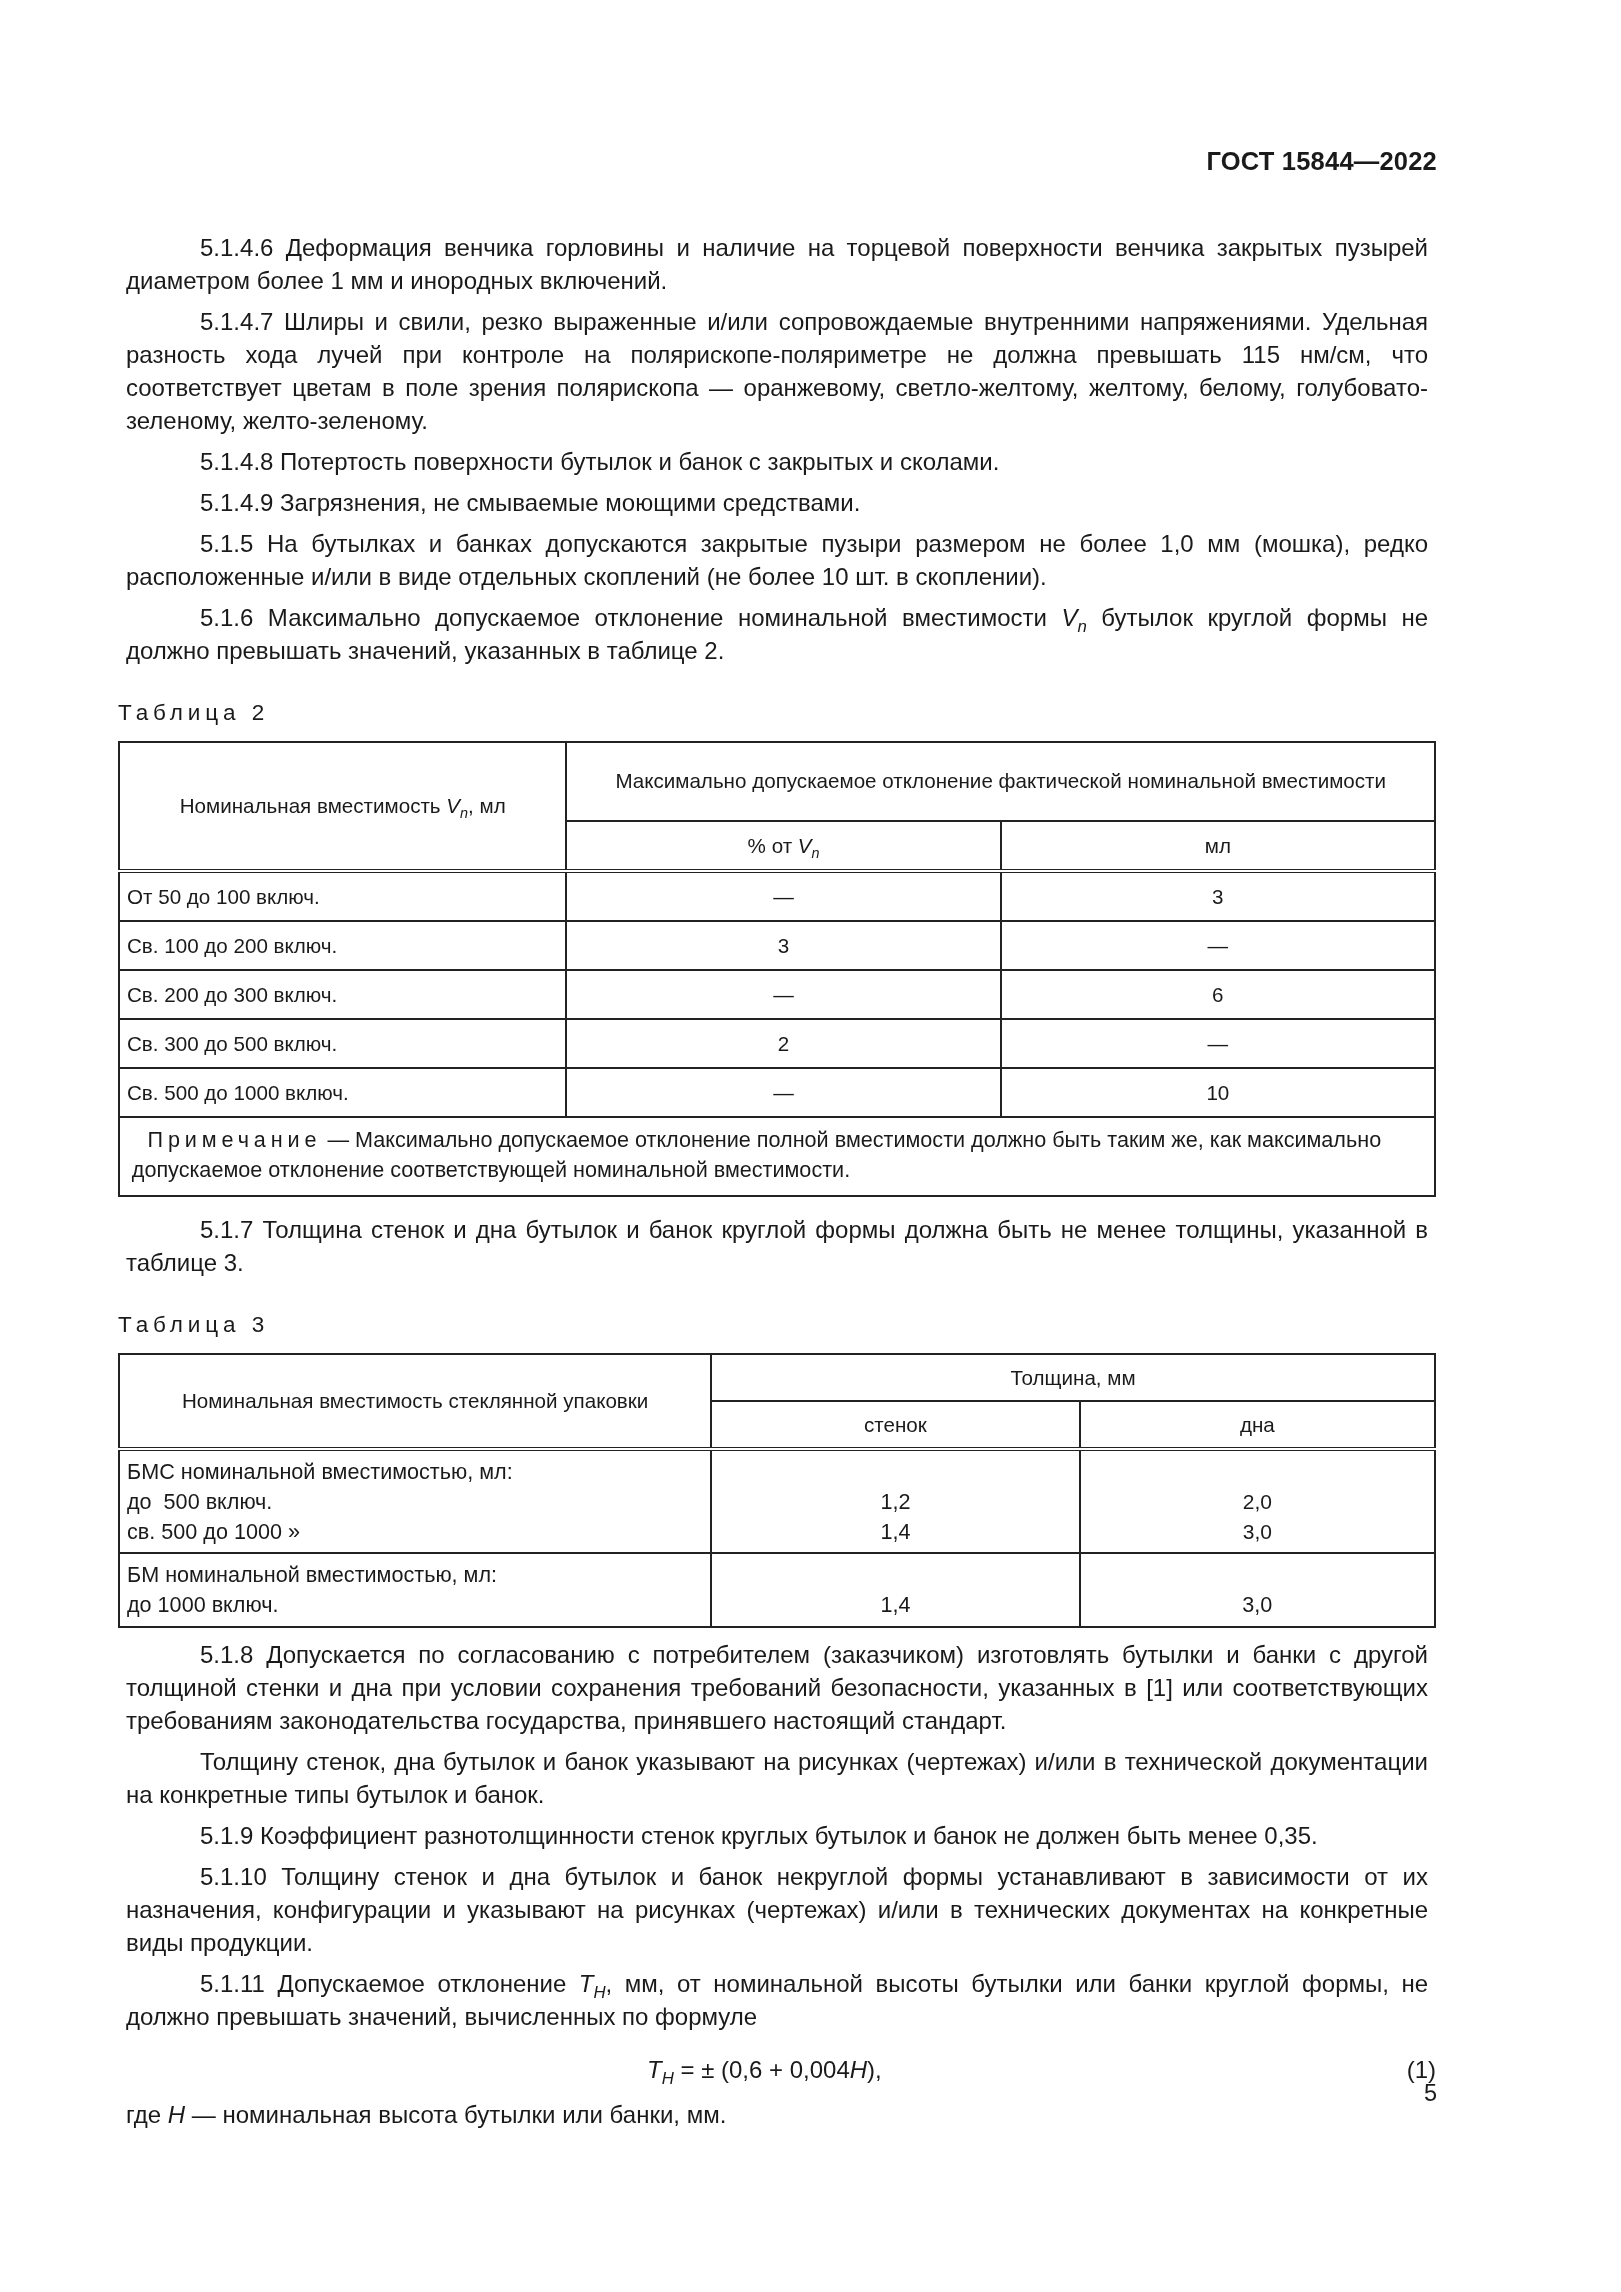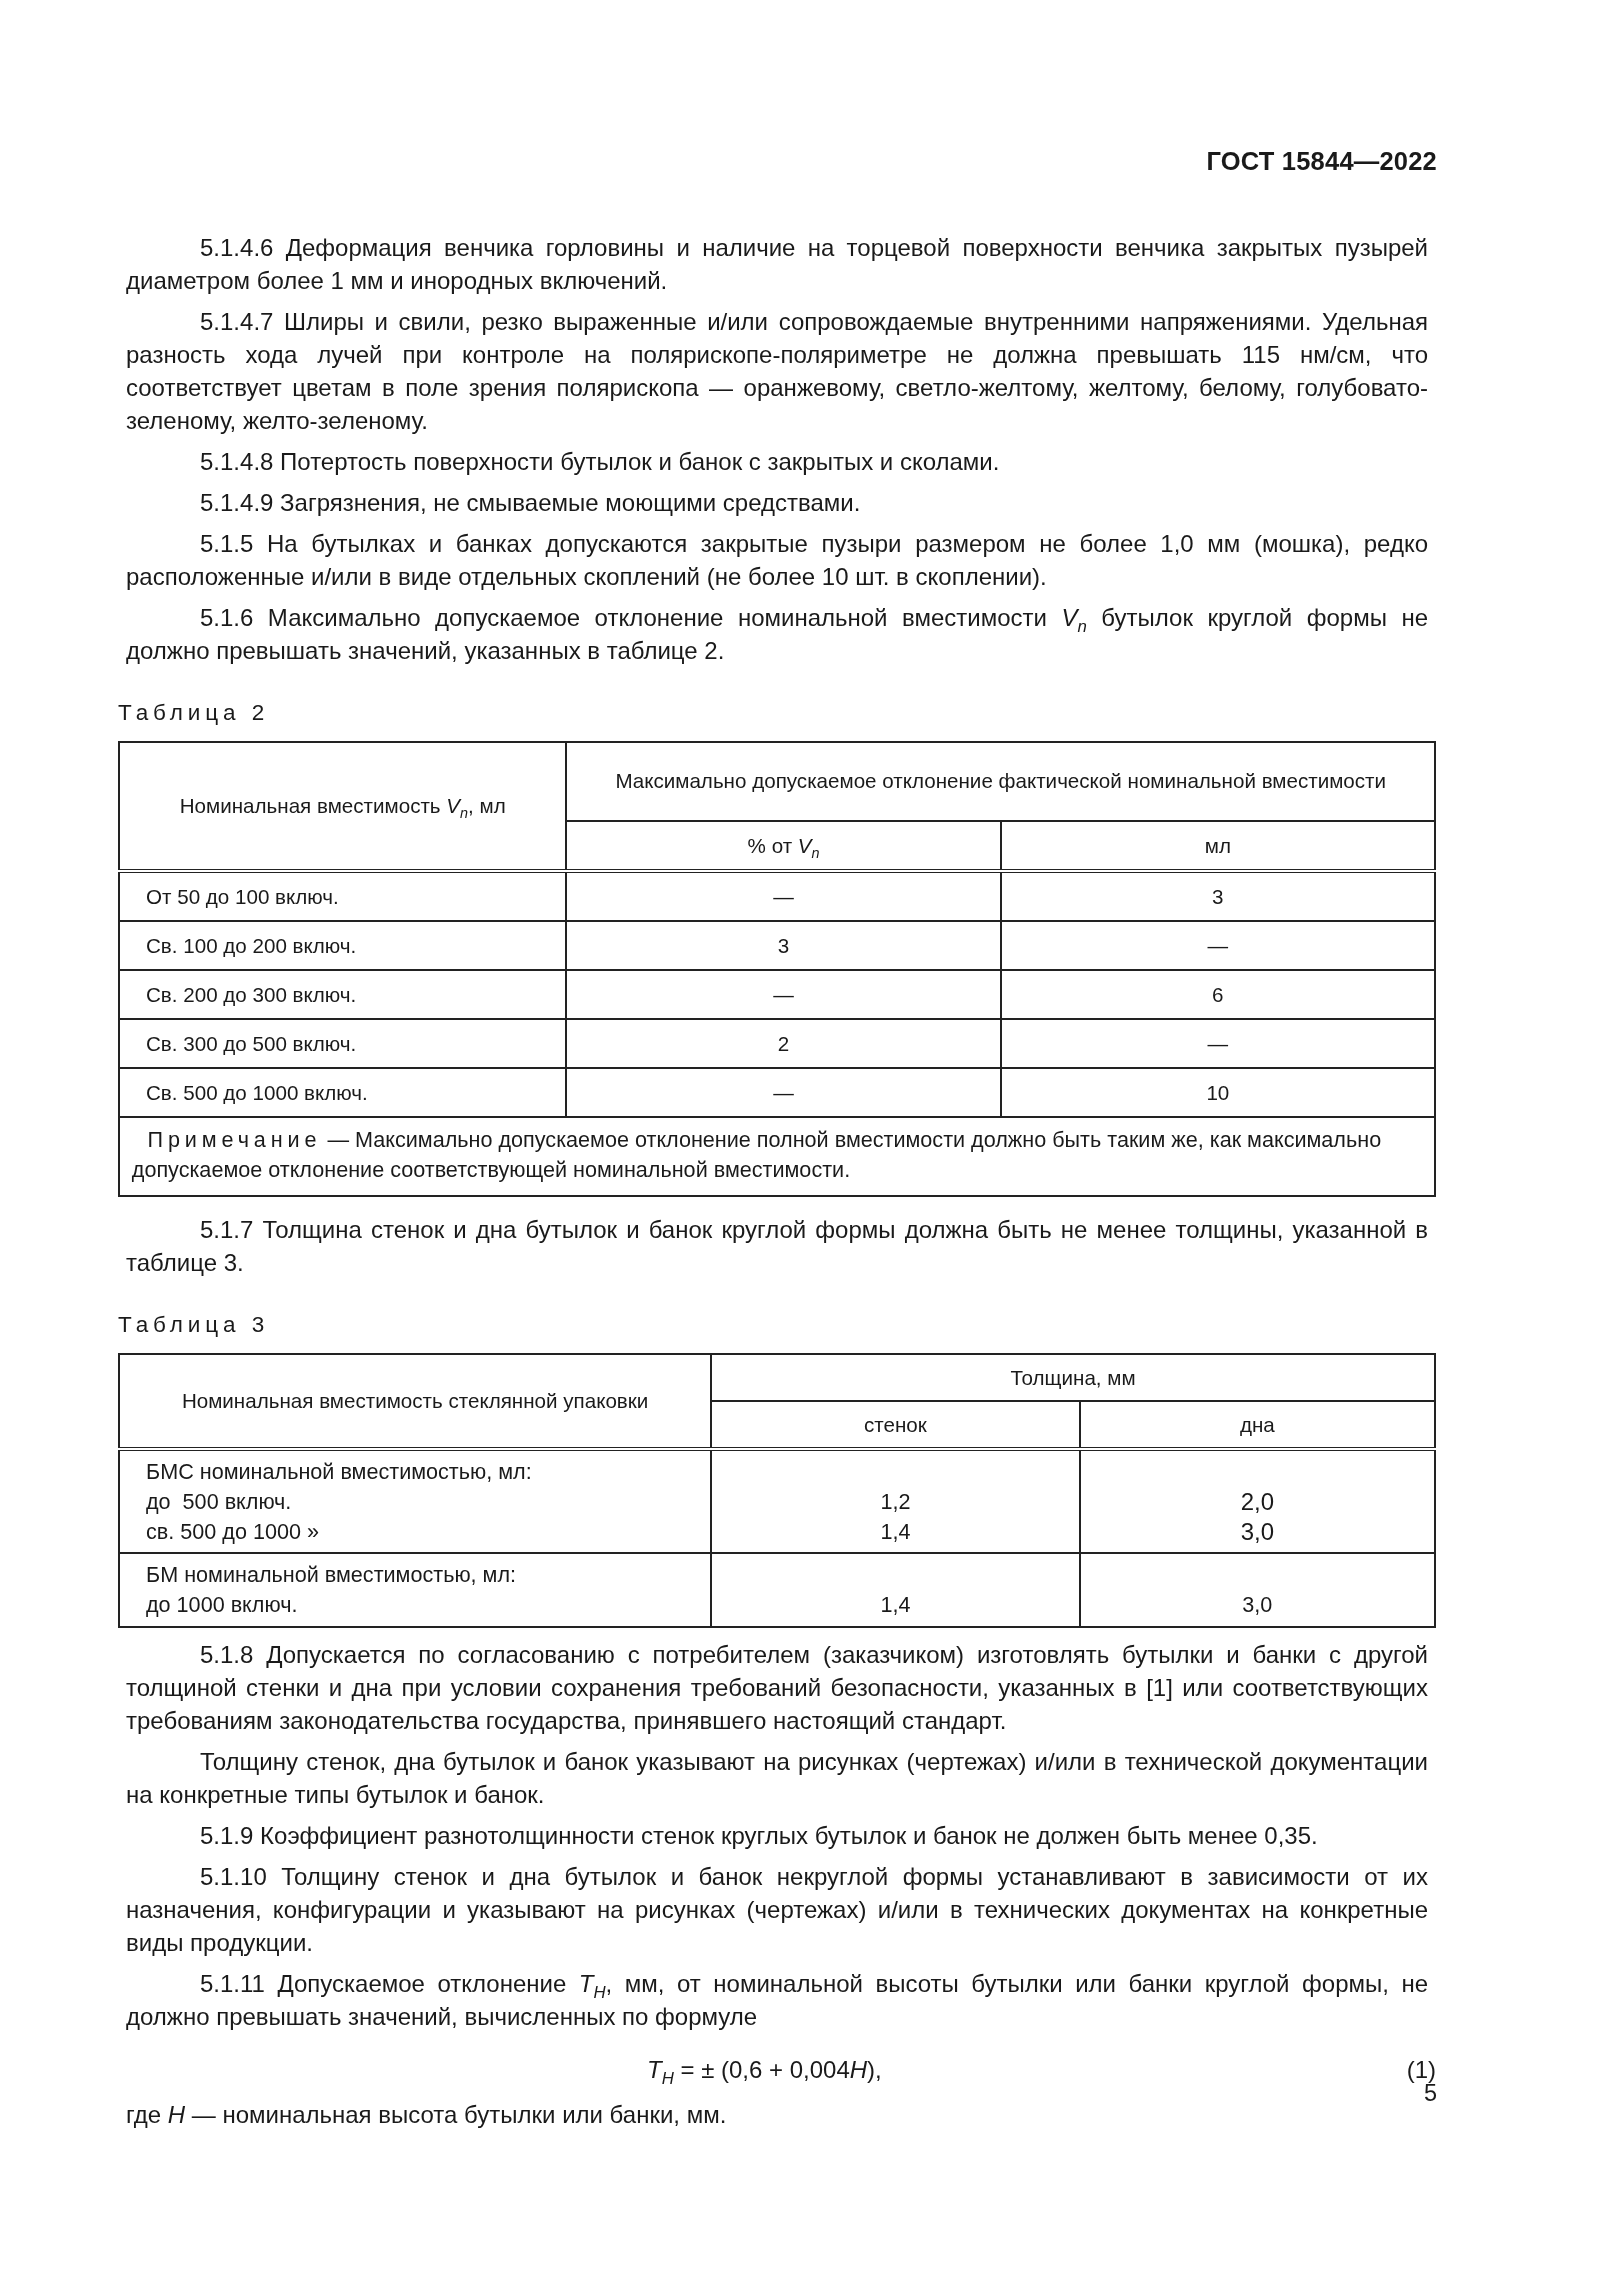--- a/index.html
+++ b/index.html
@@ -6,21 +6,21 @@
   body{width:1621px;height:2293px;position:relative;overflow:hidden;color:#1a1a1a;
        font-family:"Liberation Sans","DejaVu Sans",sans-serif;}
   .hdr{position:absolute;top:147px;right:184px;font-weight:bold;font-size:25.5px;letter-spacing:0.2px;}
   .content{position:absolute;left:118px;top:223px;width:1318px;font-size:24px;line-height:33px;}
   .p{margin:8px;text-align:justify;}
   .ind{text-indent:74px;}
   i{font-style:italic;}
   sub{font-size:70%;vertical-align:-0.35em;line-height:0;}
   .tcap{letter-spacing:4.9px;margin:29px 0 11.8px 0;font-size:22.5px;}
   table{border-collapse:collapse;width:100%;font-size:20.6px;}
-  td,th{border:2px solid #222;font-weight:normal;padding:0 26px;}
+  td,th{border:2px solid #222;font-weight:normal;padding:0 7px;}
   .t2 th{text-align:center;}
   .t2 td{height:47px;}
   .t2 .c{text-align:center;}
   .dbl{border-bottom:4.9px double #222;}
   .note{padding:7.8px 11.8px 9.8px 11.8px;line-height:30px;font-size:21.6px;text-indent:15.7px;}
   .sp{letter-spacing:4.9px;}
   .t3 th{text-align:center;height:45px;}
   .t3 td{vertical-align:bottom;padding-top:5.9px;padding-bottom:5.9px;line-height:30px;}
   .t3 .c{text-align:center;}
   .formula{position:relative;height:43px;margin-top:13.7px;}
@@ -99,21 +99,21 @@
     <tr>
       <td style="font-size:21.6px">
             <div>БМС номинальной вместимостью, мл:</div>
             <div style="white-space:pre">до  500 включ.</div>
             <div>св. 500 до 1000 »</div>
           </td>
       <td class="c" style="font-size:21.6px">
             <div>1,2</div>
             <div>1,4</div>
           </td>
-      <td class="c" style="font-size:24px">
+      <td class="c" style="font-size:21px">
             <div>2,0</div>
             <div>3,0</div>
           </td>
     </tr>
     <tr>
       <td style="font-size:21.6px">
             <div>БМ номинальной вместимостью, мл:</div>
             <div>до 1000 включ.</div>
           </td>
       <td class="c" style="font-size:21.6px">

